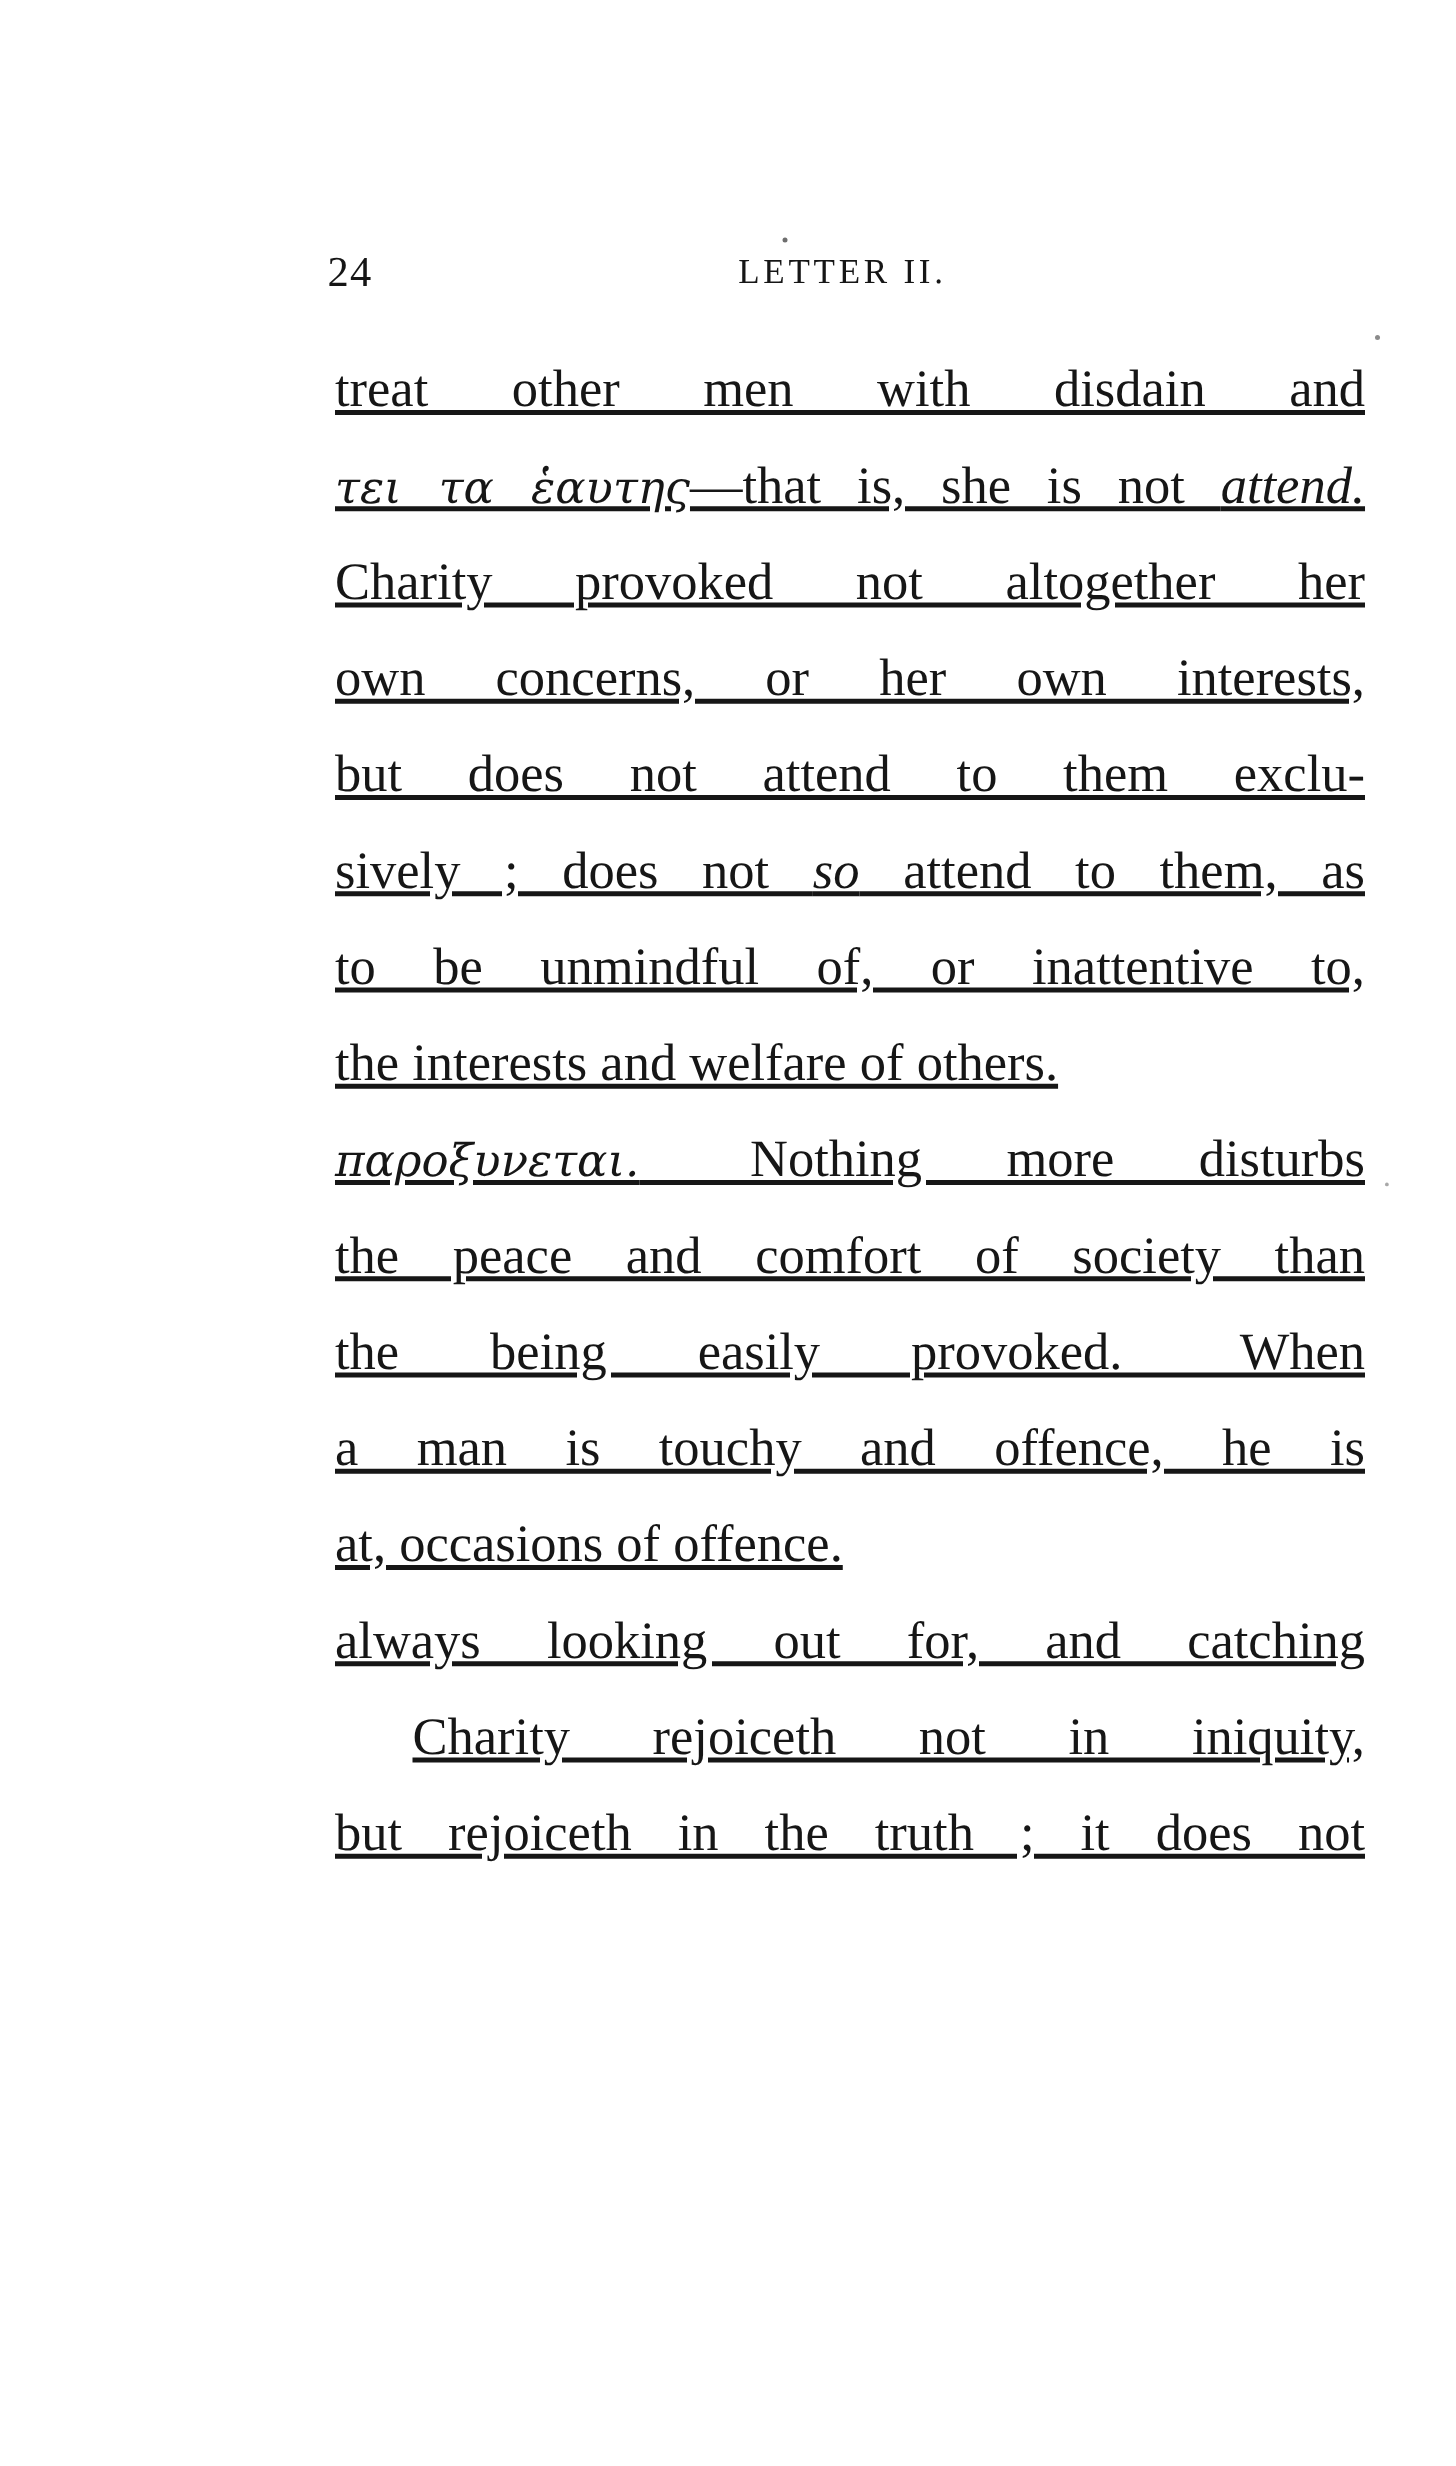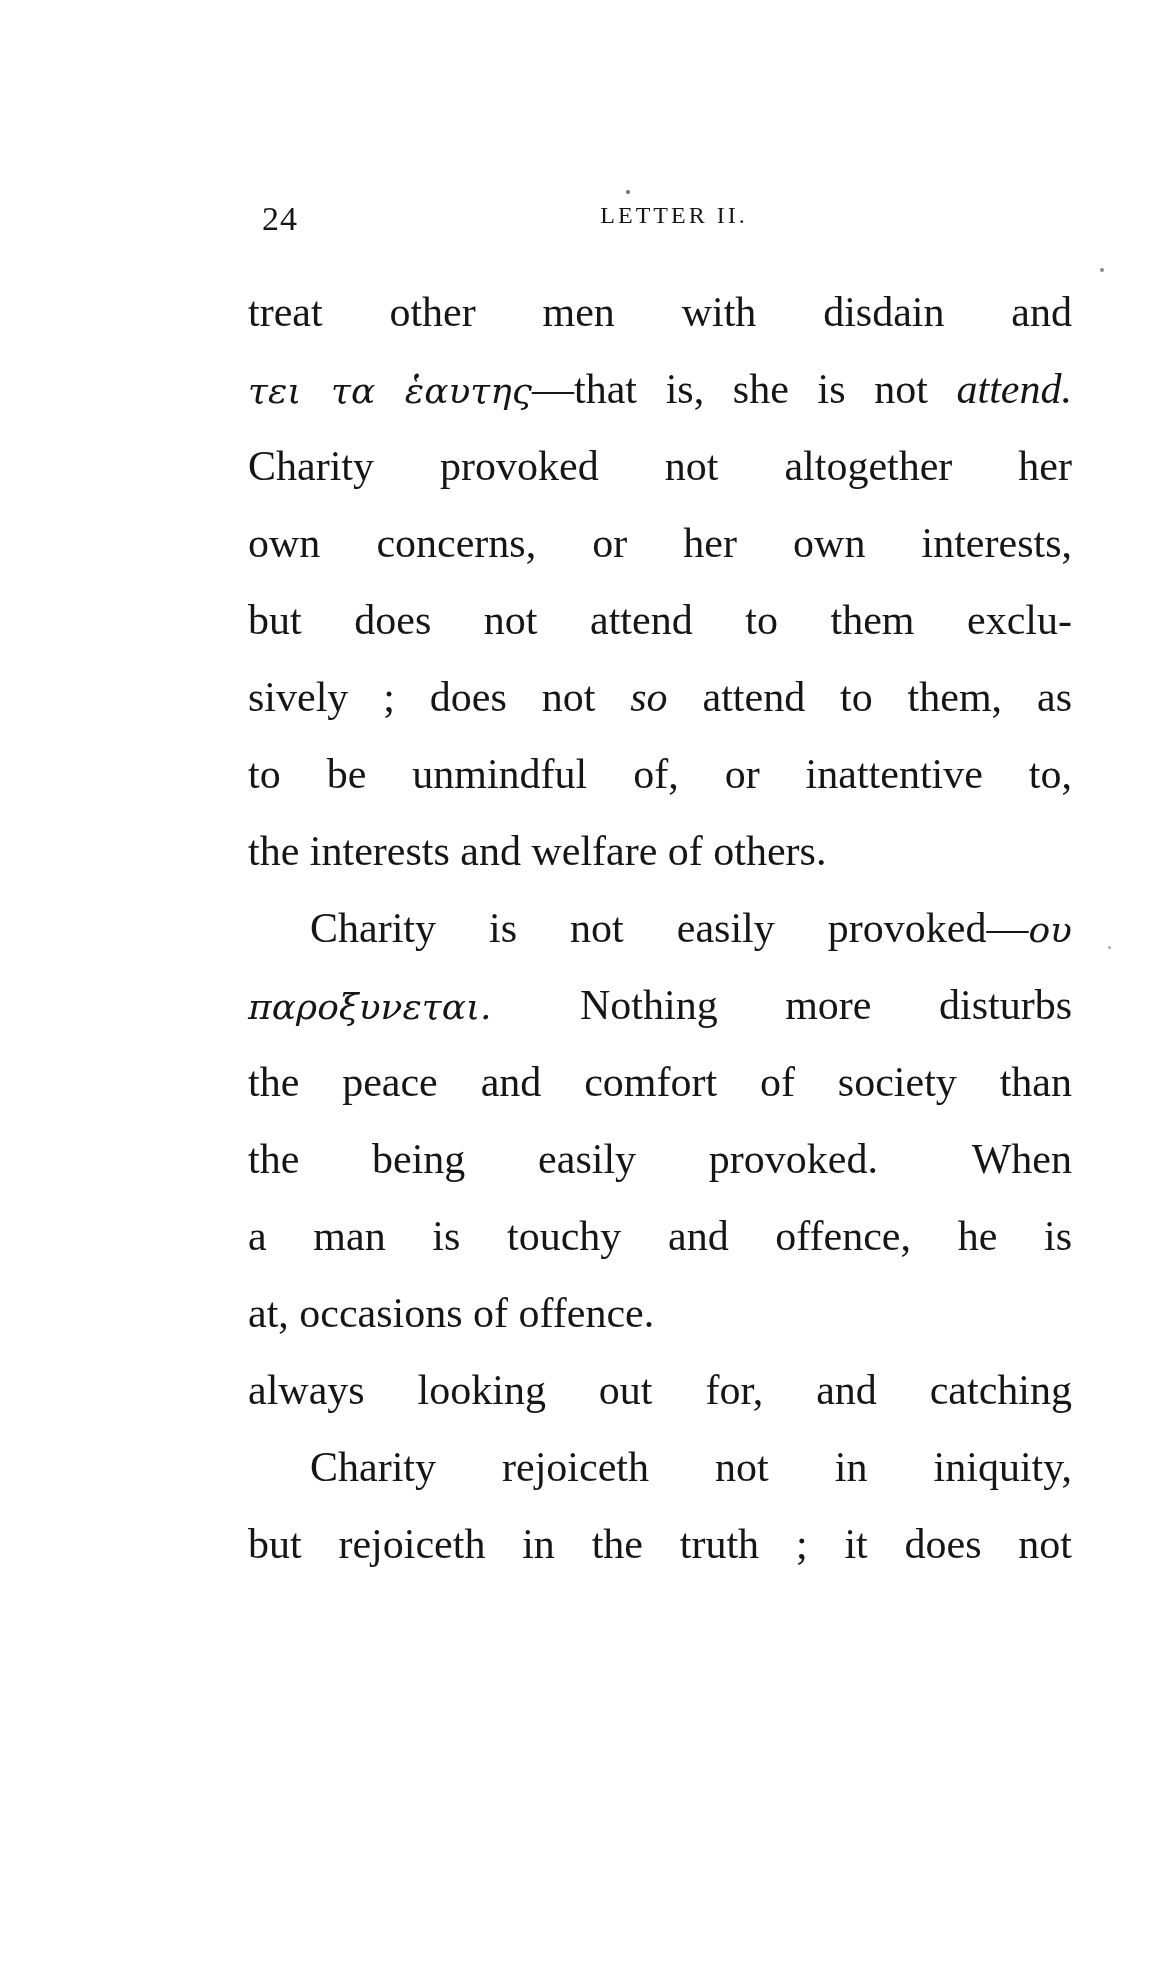--- a/index.html
+++ b/index.html
@@ -32,28 +32,29 @@
     top: 2px;
     font-size: 34px;
     letter-spacing: 1px;
   }
   .head-title {
     position: absolute;
     left: 0;
     right: 0;
     top: 4px;
     text-align: center;
-    font-size: 24px;
+    font-size: 28px;
     letter-spacing: 3px;
   }
   .text-block {
     position: absolute;
-    left: 248px;
+    left: 268px;
     top: 262px;
     width: 824px;
+    text-decoration: underline;
   }
   .line {
     height: 77px;
     line-height: 77px;
     font-size: 42px;
     white-space: pre-wrap;
     text-align: left;
   }
   .line.just {
     text-align: justify;
@@ -89,21 +90,20 @@
 
   <div class="text-block">
       <div class="line just"><span class="s-n">treat other men with disdain and</span></div>
       <div class="line just"><span class="s-g">τει τα ἑαυτης</span><span class="s-n">—that is, she is not </span><span class="s-i">attend.</span></div>
       <div class="line just"><span class="s-n">Charity provoked not altogether her</span></div>
       <div class="line just"><span class="s-n">own concerns, or her own interests,</span></div>
       <div class="line just"><span class="s-n">but does not attend to them exclu-</span></div>
       <div class="line just"><span class="s-n">sively ; does not </span><span class="s-i">so</span><span class="s-n"> attend to them, as</span></div>
       <div class="line just"><span class="s-n">to be unmindful of, or inattentive to,</span></div>
       <div class="line"><span class="s-n">the interests and welfare of others.</span></div>
-      <div class="line just indent"><span class="s-n">Charity is not easily provoked—</span><span class="s-g">ου</span></div>
       <div class="line just"><span class="s-g">παροξυνεται.</span><span class="s-n">  Nothing more disturbs</span></div>
       <div class="line just"><span class="s-n">the peace and comfort of society than</span></div>
       <div class="line just"><span class="s-n">the being easily provoked.  When</span></div>
       <div class="line just"><span class="s-n">a man is touchy and offence, he is</span></div>
       <div class="line"><span class="s-n">at, occasions of offence.</span></div>
       <div class="line just"><span class="s-n">always looking out for, and catching</span></div>
       <div class="line just indent"><span class="s-n">Charity rejoiceth not in iniquity,</span></div>
       <div class="line just"><span class="s-n">but rejoiceth in the truth ; it does not</span></div>
     </div>
 

